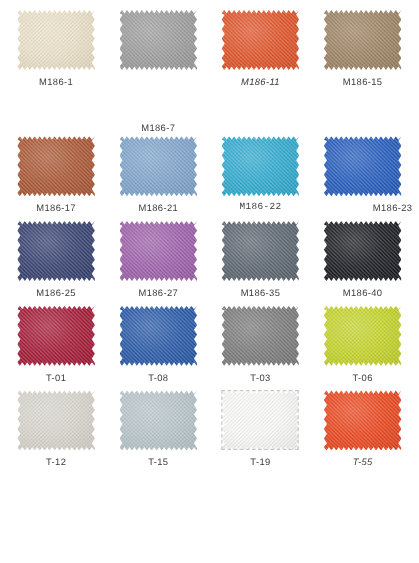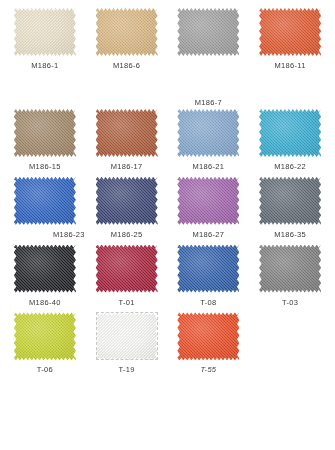--- a/index.html
+++ b/index.html
@@ -149,44 +149,35 @@
       <div class="swatch-wrap">
         <div class="swatch pale" style="background: rgb(236, 226, 200);">
           <div class="weave"></div>
           <div class="sheen"></div>
         </div>
       </div>
       <div class="label" style="color: rgb(58, 58, 58);">M186-1</div>
     </div>
     <div class="cell">
       <div class="swatch-wrap">
-        <div class="swatch" style="background: rgb(217, 180, 121);">
-          <div class="weave"></div>
-          <div class="sheen"></div>
-        </div>
-      </div>
-      <div class="label" style="color: rgb(58, 58, 58);">M186-6</div>
-    </div>
-    <div class="cell">
-      <div class="swatch-wrap">
         <div class="swatch" style="background: rgb(154, 154, 154);">
           <div class="weave"></div>
           <div class="sheen"></div>
         </div>
       </div>
       <div class="label" style="color: rgb(58, 58, 58); margin-top: 42px;">M186-7</div>
     </div>
     <div class="cell">
       <div class="swatch-wrap">
         <div class="swatch" style="background: rgb(224, 77, 32);">
           <div class="weave"></div>
           <div class="sheen"></div>
         </div>
       </div>
-      <div class="label" style="color: rgb(58, 58, 58);">M186-11</div>
+      <div class="label" style="color: rgb(58, 58, 58); font-style: italic;">M186-11</div>
     </div>
     <div class="cell">
       <div class="swatch-wrap">
         <div class="swatch" style="background: rgb(155, 127, 94);">
           <div class="weave"></div>
           <div class="sheen"></div>
         </div>
       </div>
       <div class="label" style="color: rgb(58, 58, 58);">M186-15</div>
     </div>
@@ -208,21 +199,21 @@
       </div>
       <div class="label" style="color: rgb(58, 58, 58);">M186-21</div>
     </div>
     <div class="cell">
       <div class="swatch-wrap">
         <div class="swatch" style="background: rgb(39, 168, 207);">
           <div class="weave"></div>
           <div class="sheen"></div>
         </div>
       </div>
-      <div class="label" style="color: rgb(58, 58, 58);">M186-22</div>
+      <div class="label" style="color: rgb(58, 58, 58); font-family: Liberation Mono, monospace;">M186-22</div>
     </div>
     <div class="cell">
       <div class="swatch-wrap">
         <div class="swatch" style="background: rgb(28, 86, 188);">
           <div class="weave"></div>
           <div class="sheen"></div>
         </div>
       </div>
       <div class="label" style="color: rgb(58, 58, 58); padding-left: 48px;">M186-23</div>
     </div>
@@ -293,20 +284,38 @@
       <div class="swatch-wrap">
         <div class="swatch" style="background: rgb(196, 212, 32);">
           <div class="weave"></div>
           <div class="sheen"></div>
         </div>
       </div>
       <div class="label" style="color: rgb(58, 58, 58);">T-06</div>
     </div>
     <div class="cell">
       <div class="swatch-wrap">
+        <div class="swatch pale" style="background: rgb(216, 213, 205);">
+          <div class="weave"></div>
+          <div class="sheen"></div>
+        </div>
+      </div>
+      <div class="label" style="color: rgb(58, 58, 58);">T-12</div>
+    </div>
+    <div class="cell">
+      <div class="swatch-wrap">
+        <div class="swatch pale" style="background: rgb(183, 196, 203);">
+          <div class="weave"></div>
+          <div class="sheen"></div>
+        </div>
+      </div>
+      <div class="label" style="color: rgb(58, 58, 58);">T-15</div>
+    </div>
+    <div class="cell">
+      <div class="swatch-wrap">
         <div class="swatch pale" style="background: rgb(251, 251, 249);">
           <div class="weave"></div>
           <div class="sheen"></div>
         </div>
         <div class="outline"></div>
       </div>
       <div class="label" style="color: rgb(58, 58, 58);">T-19</div>
     </div>
     <div class="cell">
       <div class="swatch-wrap">

